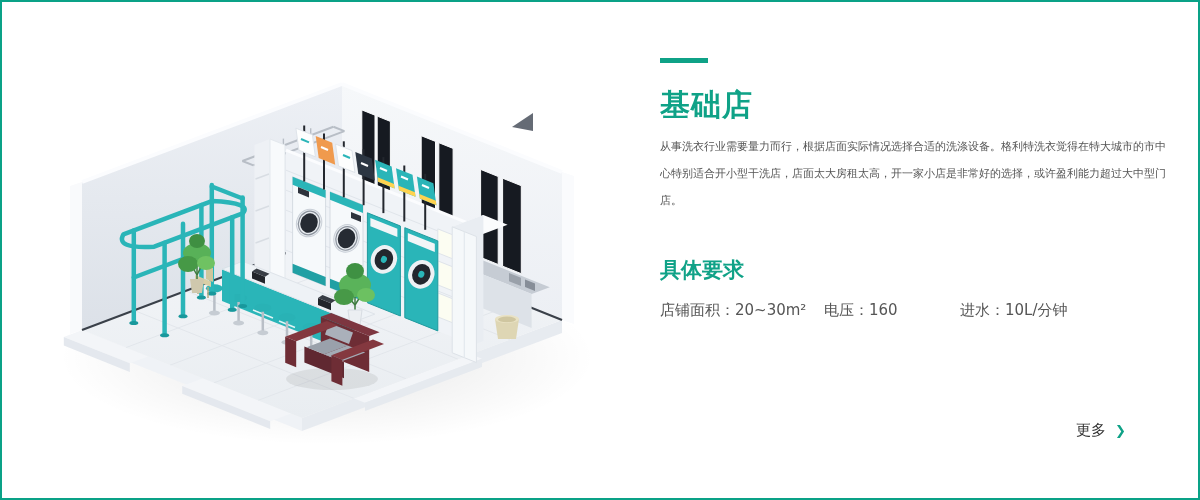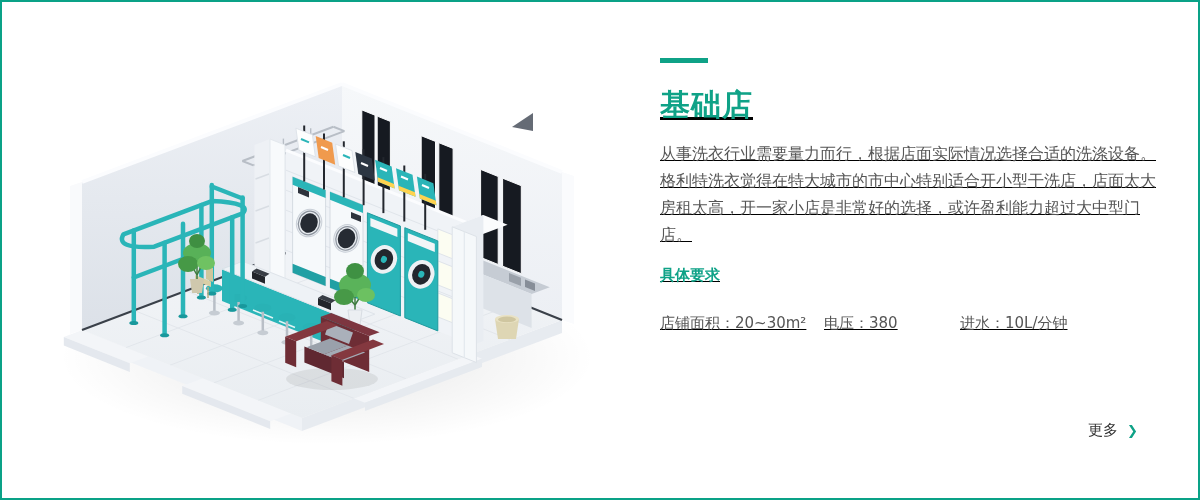--- a/index.html
+++ b/index.html
@@ -2,29 +2,29 @@
 <html style="--accent: #0fa287; --border: #0aa287; --body-text: #555555; --link-text: #333333; --illustration-teal: #2ab5b8;"><head>
 <meta charset="utf-8">
 <style>
   html,body{margin:0;padding:0;background:#fff;}
   .canvas{
     position:relative;width:1200px;height:500px;box-sizing:border-box;
     background:#fff;border:2px solid var(--border,#0aa287);overflow:hidden;
     font-family:"DejaVu Sans","Liberation Sans",sans-serif;
   }
   .illustration{position:absolute;left:55px;top:25px;width:565px;height:450px;}
-  .content{position:absolute;left:658px;top:56px;width:510px;text-decoration:underline;}
+  .content{position:absolute;left:658px;top:56px;width:510px;}
   .accent-bar{width:48px;height:5px;background:var(--accent,#0fa287);}
   .title{margin:24px 0 0 0;font-size:30px;line-height:1.2;font-weight:bold;
     letter-spacing:1px;color:var(--accent,#0fa287);}
-  .desc{margin-top:17px;font-size:16px;line-height:27px;color:var(--body-text,#555);}
-  .req-heading{margin-top:18px;font-size:15px;font-weight:bold;color:var(--accent,#0fa287);}
-  .req-grid{margin-top:30px;display:grid;grid-template-columns:164px 136px auto;
+  .desc{margin-top:10px;font-size:11px;line-height:27px;color:var(--body-text,#555);}
+  .req-heading{margin-top:42px;font-size:21px;font-weight:bold;color:var(--accent,#0fa287);}
+  .req-grid{margin-top:18px;display:grid;grid-template-columns:164px 136px auto;
     row-gap:14px;font-size:15px;line-height:1.15;color:var(--body-text,#555);}
-  .more-link{position:absolute;right:60px;bottom:58px;display:flex;align-items:center;
+  .more-link{position:absolute;right:72px;bottom:58px;display:flex;align-items:center;
     gap:9px;font-size:15px;color:var(--link-text,#333);cursor:pointer;}
   .more-link .chev{color:var(--accent,#0fa287);font-size:13px;line-height:1;}
 </style>
 </head>
 <body>
 
 <div class="canvas">
 
   <svg class="illustration" viewBox="0 0 565 450" aria-hidden="true">
     <defs>
@@ -317,21 +317,21 @@
     </g>
   </svg>
 
   <div class="content">
     <div class="accent-bar"></div>
     <h1 class="title">基础店</h1>
     <p class="desc">从事洗衣行业需要量力而行，根据店面实际情况选择合适的洗涤设备。格利特洗衣觉得在特大城市的市中心特别适合开小型干洗店，店面太大房租太高，开一家小店是非常好的选择，或许盈利能力超过大中型门店。</p>
     <div class="req-heading">具体要求</div>
     <div class="req-grid">
       <div>店铺面积：20~30m²</div>
-      <div>电压：380</div>
+      <div>电压：160</div>
       <div>进水：10L/分钟</div>
     </div>
   </div>
 
   <div class="more-link">
     <span>更多</span>
     <span class="chev">❯</span>
   </div>
 
 </div>

